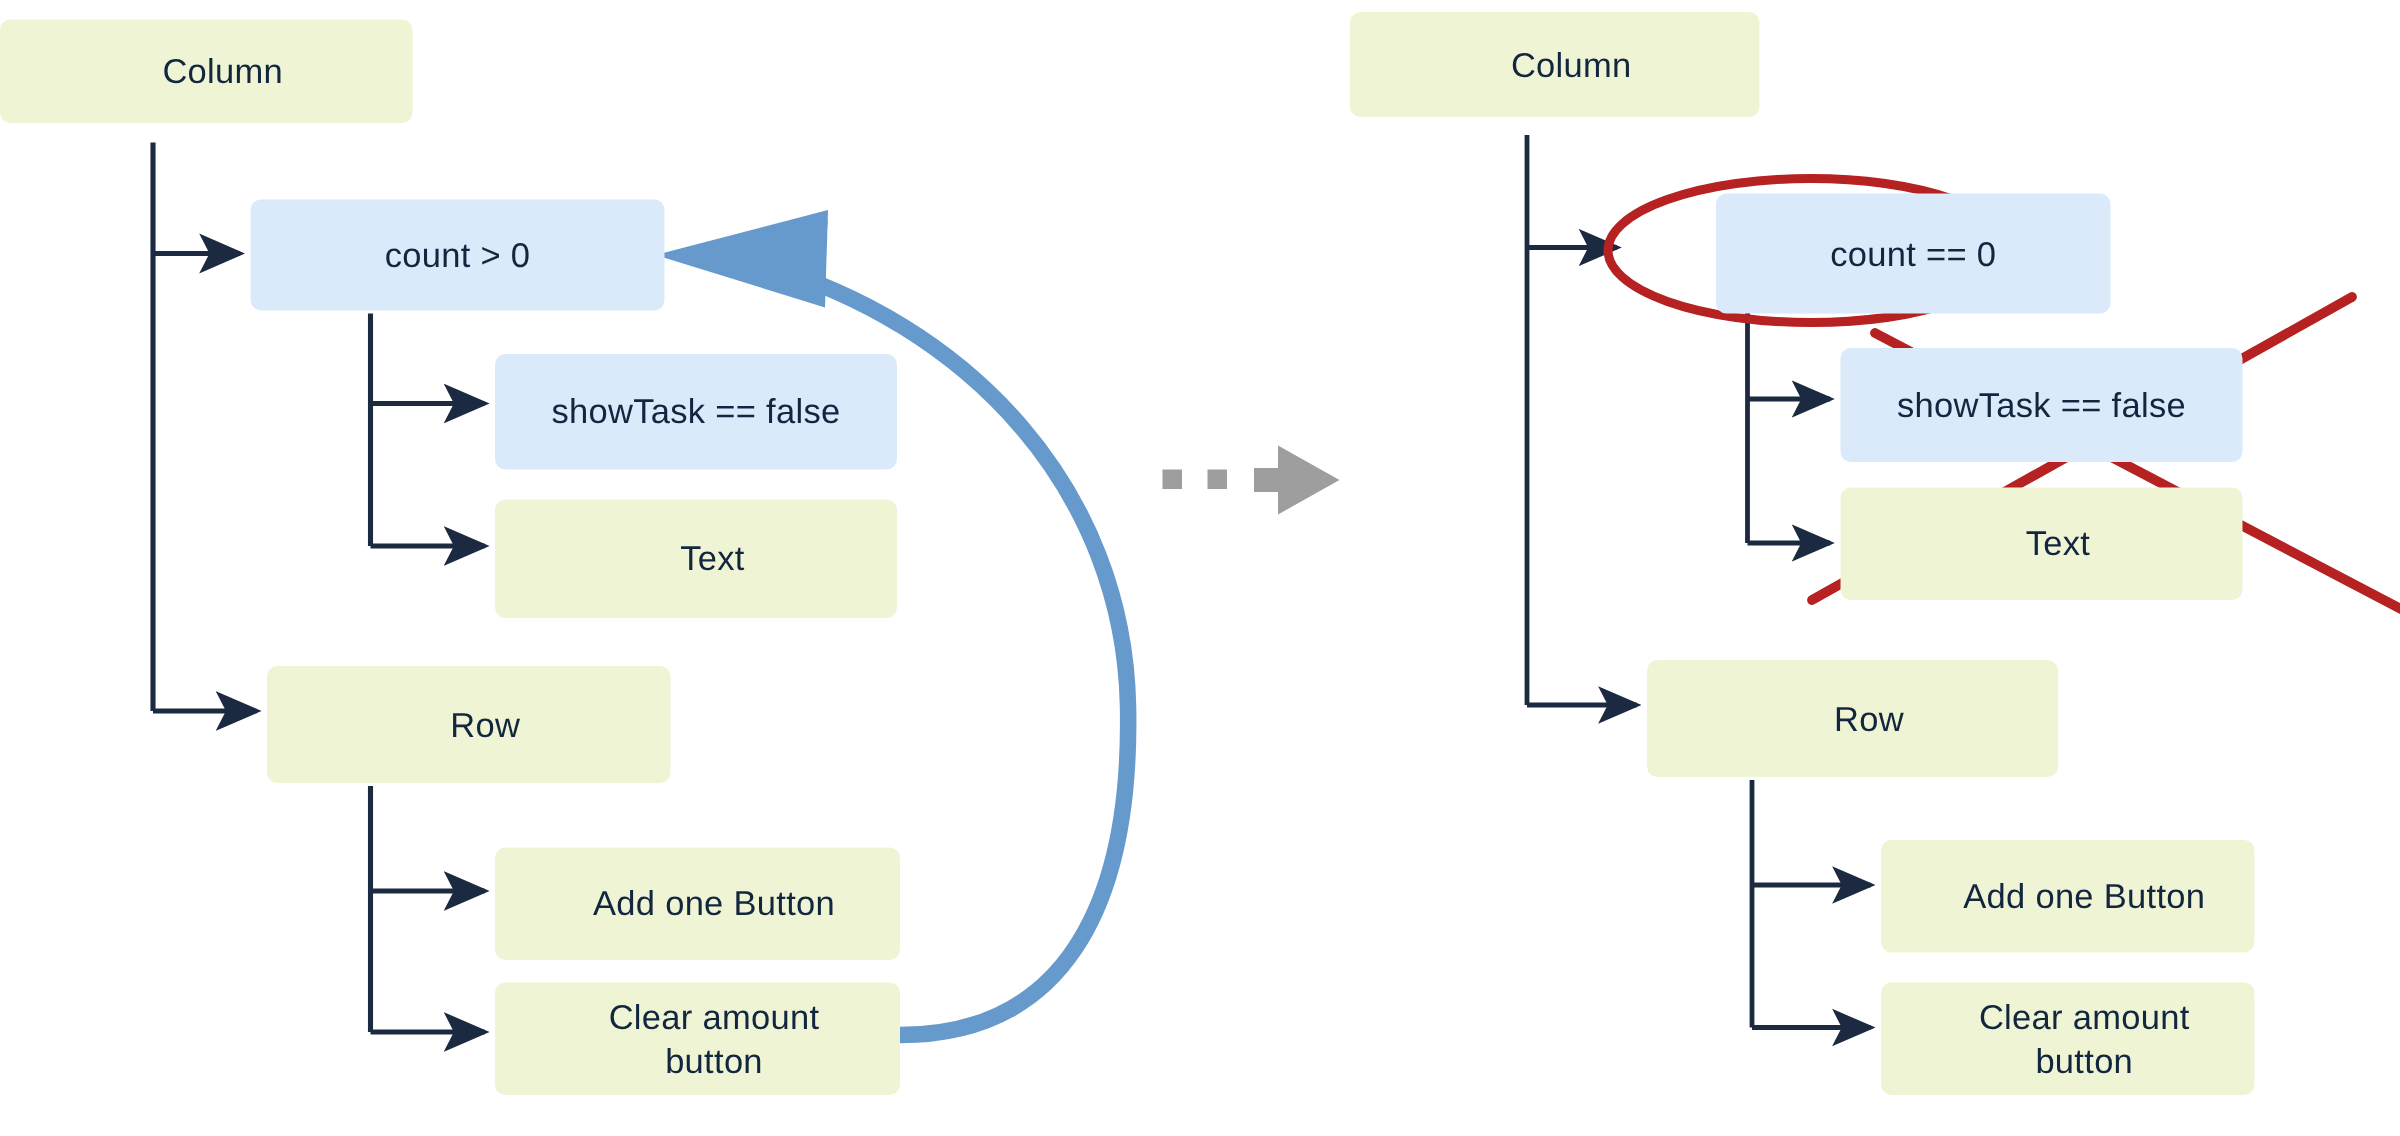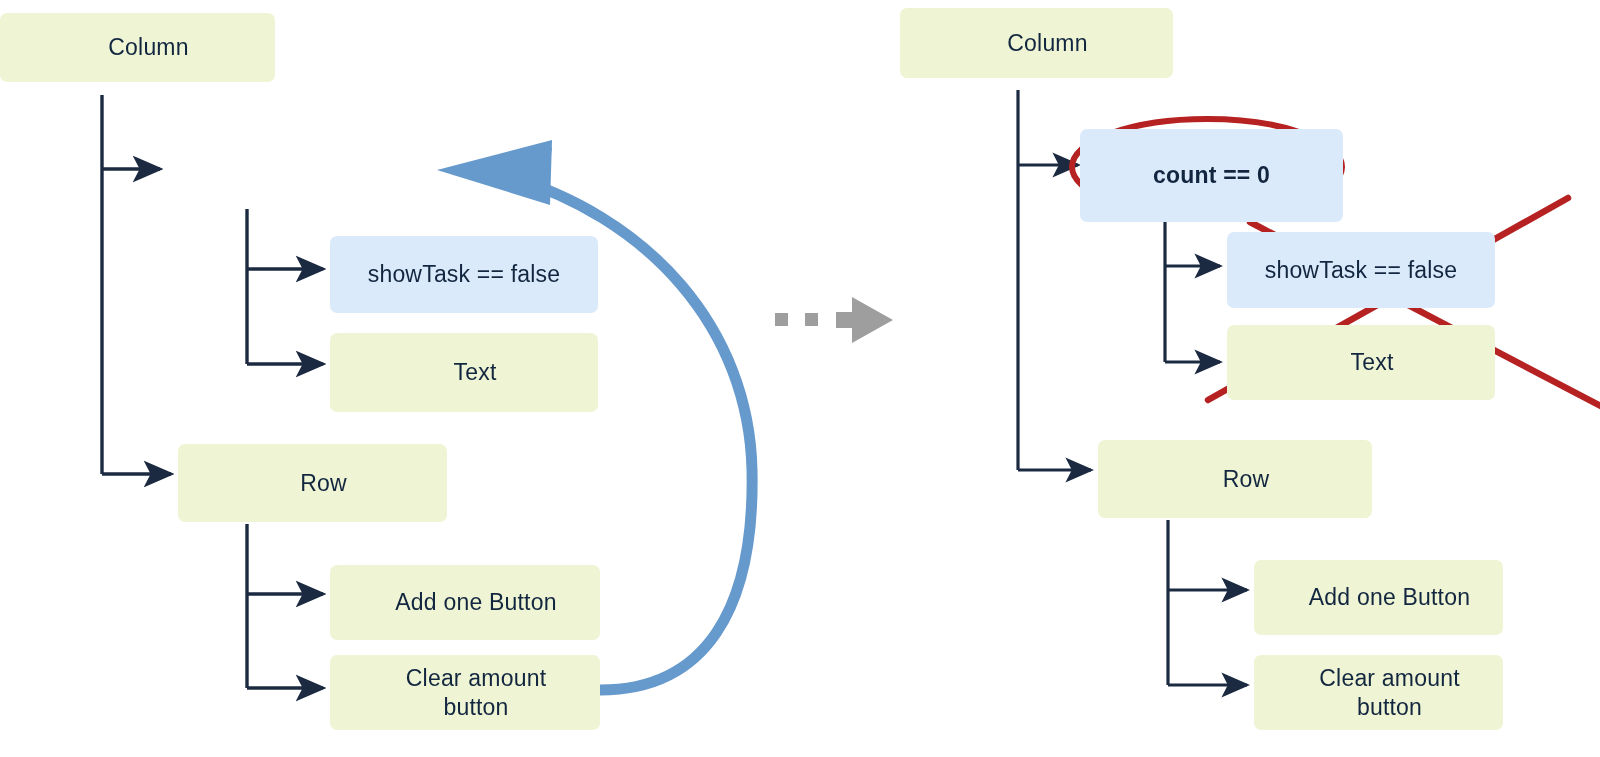--- a/index.html
+++ b/index.html
@@ -101,35 +101,36 @@
     </g>
 
     <g>
       <path d="M1250,222 L1612,412" stroke="#b62121" stroke-width="6.5" stroke-linecap="round" fill="none"></path>
       <path d="M1568,198 L1208,400" stroke="#b62121" stroke-width="6.5" stroke-linecap="round" fill="none"></path>
     </g>
   </svg>
 
   <div class="node green" style="left:0px; top:13px; width:275px; height:69px;">Column</div>
 
+  <div class="node blue" style="left:167px; top:133px; width:276px; height:74px;">count &gt; 0</div>
 
   <div class="node blue" style="left:330px; top:236px; width:268px; height:77px;">showTask == false</div>
 
   <div class="node green" style="left:330px; top:333px; width:268px; height:79px;">Text</div>
 
   <div class="node green" style="left:178px; top:444px; width:269px; height:78px;">Row</div>
 
   <div class="node green" style="left:330px; top:565px; width:270px; height:75px;">Add one Button</div>
 
   <div class="node green" style="left:330px; top:655px; width:270px; height:75px;">Clear amount
 button</div>
 
   <div class="node green" style="left:900px; top:8px; width:273px; height:70px;">Column</div>
 
-  <div class="node blue" style="left:1080px; top:129px; width:263px; height:93px;font-weight:bold;">count == 0</div>
+  <div class="node blue" style="left:1144px; top:129px; width:263px; height:80px;">count == 0</div>
 
   <div class="node blue" style="left:1227px; top:232px; width:268px; height:76px;">showTask == false</div>
 
   <div class="node green" style="left:1227px; top:325px; width:268px; height:75px;">Text</div>
 
   <div class="node green" style="left:1098px; top:440px; width:274px; height:78px;">Row</div>
 
   <div class="node green" style="left:1254px; top:560px; width:249px; height:75px;">Add one Button</div>
 
   <div class="node green" style="left:1254px; top:655px; width:249px; height:75px;">Clear amount

